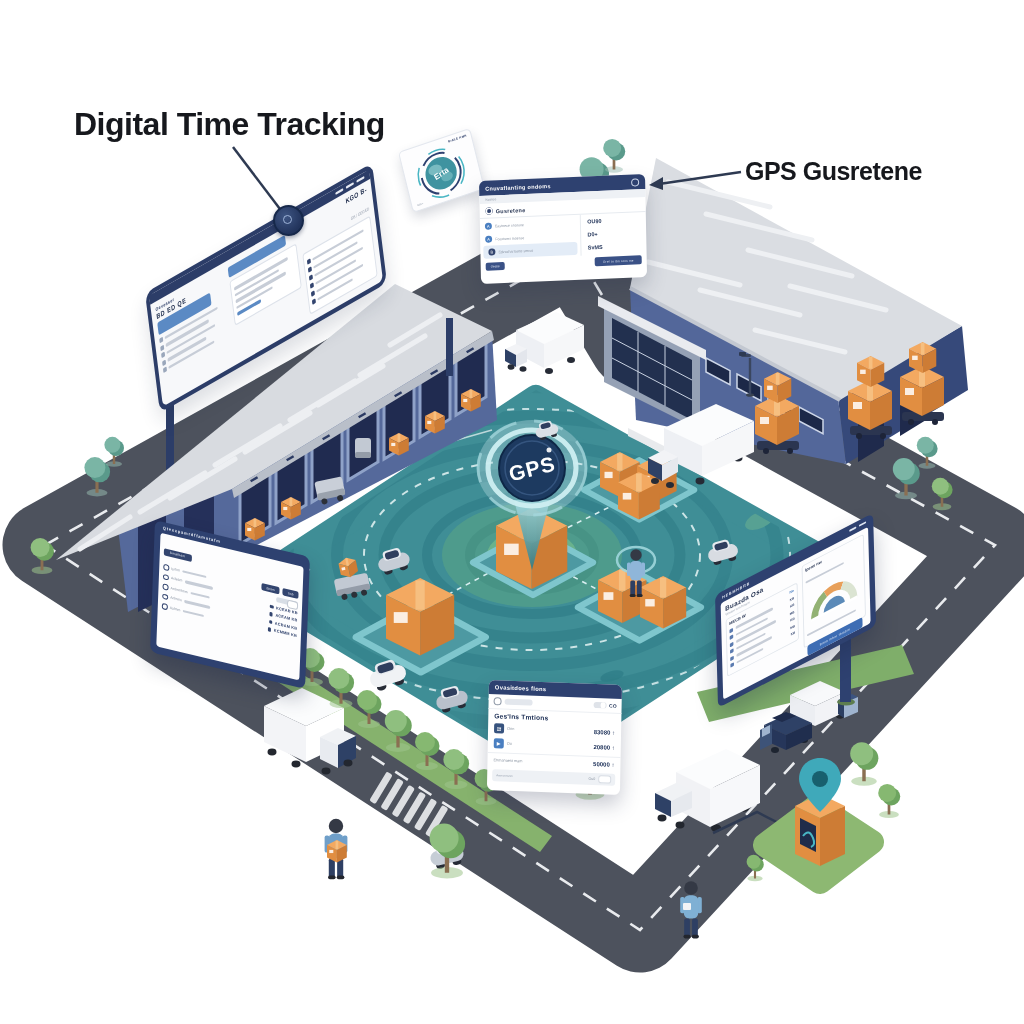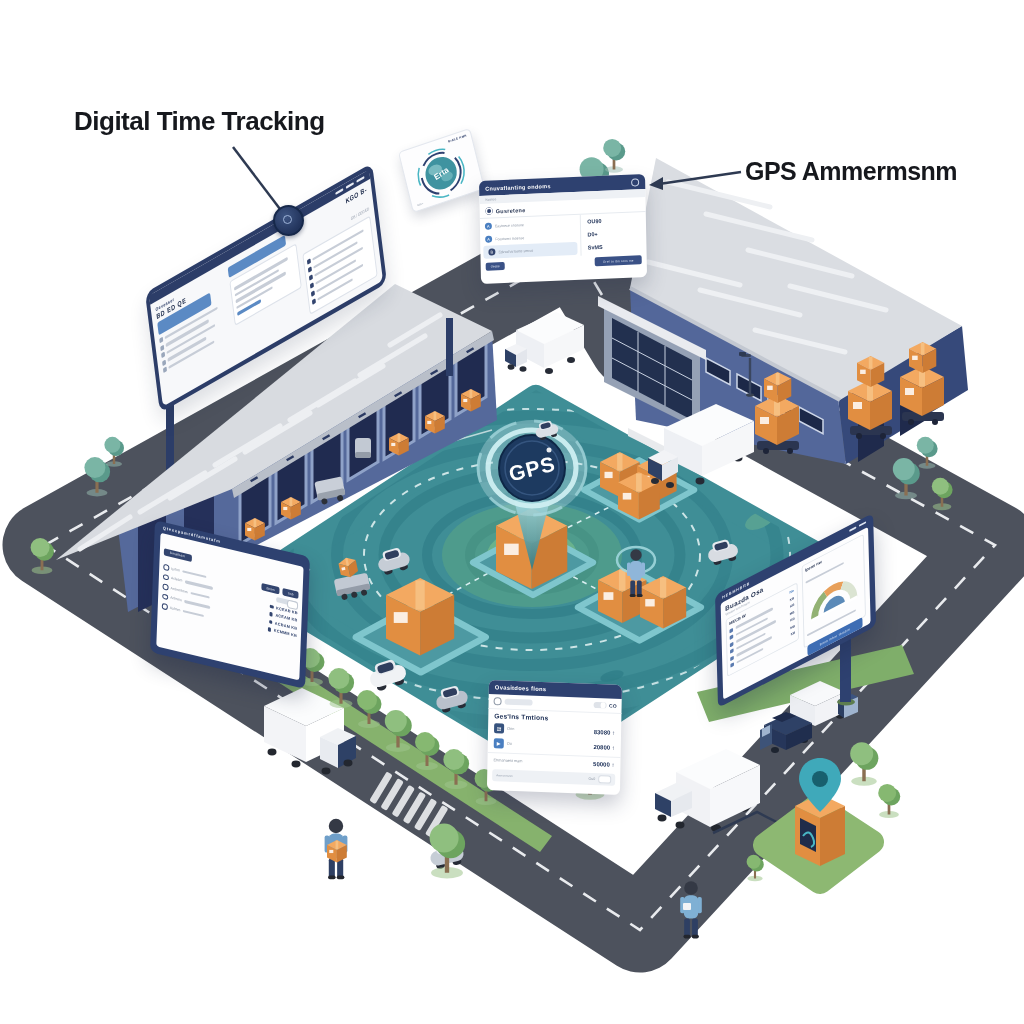--- a/index.html
+++ b/index.html
@@ -1,20 +1,20 @@
 <!DOCTYPE html>
 <html><head>
 <meta charset="utf-8">
 <style>
   html,body{margin:0;padding:0;background:#fff;}
   .stage{position:relative;width:1024px;height:1024px;background:#ffffff;overflow:hidden;
          font-family:"Liberation Sans", sans-serif;}
   .scene{position:absolute;left:0;top:0;}
   .label{position:absolute;font-weight:bold;color:#16181d;letter-spacing:-.5px;white-space:nowrap;}
-  .label-left{left:74px;top:106px;font-size:26px;}
+  .label-left{left:74px;top:106px;font-size:32px;}
   .label-right{left:745px;top:157px;font-size:25px;}
 
   .panel{position:absolute;left:0;top:0;transform-origin:0 0;box-sizing:border-box;}
 
   
   .billboard{width:258px;height:105px;transform:matrix(0.88,-0.504,0.143,1.143,145,293);
     background:#f7f8fa;border:4px solid #2c3d68;border-radius:9px;
     box-shadow:0 10px 18px rgba(30,40,70,.15);}
   .bb-top{height:8px;background:#2c3d68;display:flex;justify-content:flex-end;align-items:center;gap:3px;padding-right:6px;}
   .bb-top i{display:block;width:9px;height:2px;background:#e8ecf4;border-radius:1px;}
@@ -528,21 +528,21 @@
   </g>
 
   <line x1="233" y1="147" x2="283" y2="213" stroke="#2e3a52" stroke-width="2.5"></line>
   <g>
     <line x1="659" y1="184" x2="741" y2="172" stroke="#2e3a52" stroke-width="2.5"></line>
     <polygon points="649,185 663,177 663,190" fill="#2e3a52"></polygon>
   </g>
 </svg>
 
 <div class="label label-left">Digital Time Tracking</div>
-<div class="label label-right">GPS Ammermsnm</div>
+<div class="label label-right">GPS Gusretene</div>
 
 <div class="panel billboard">
   <div class="bb-top">
         <i></i>
         <i></i>
         <i></i>
       </div>
   <div class="bb-body">
     <div class="bb-col">
       <div class="bb-brand">Geveaser</div>

